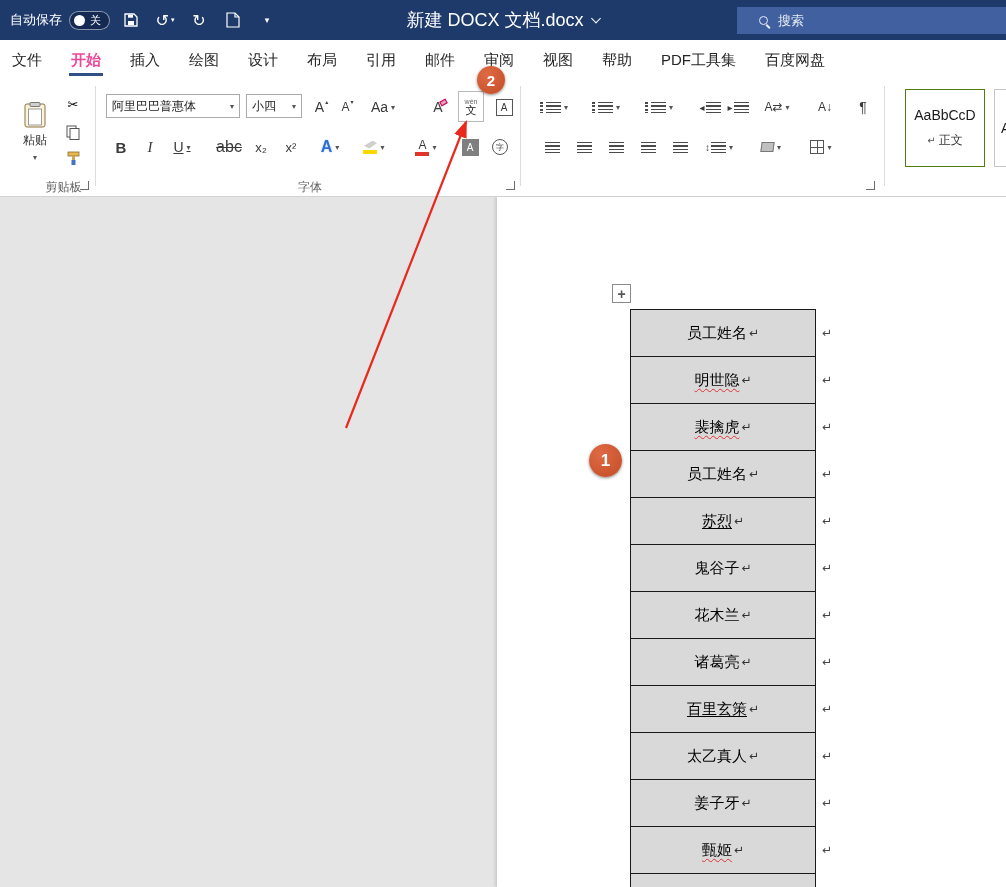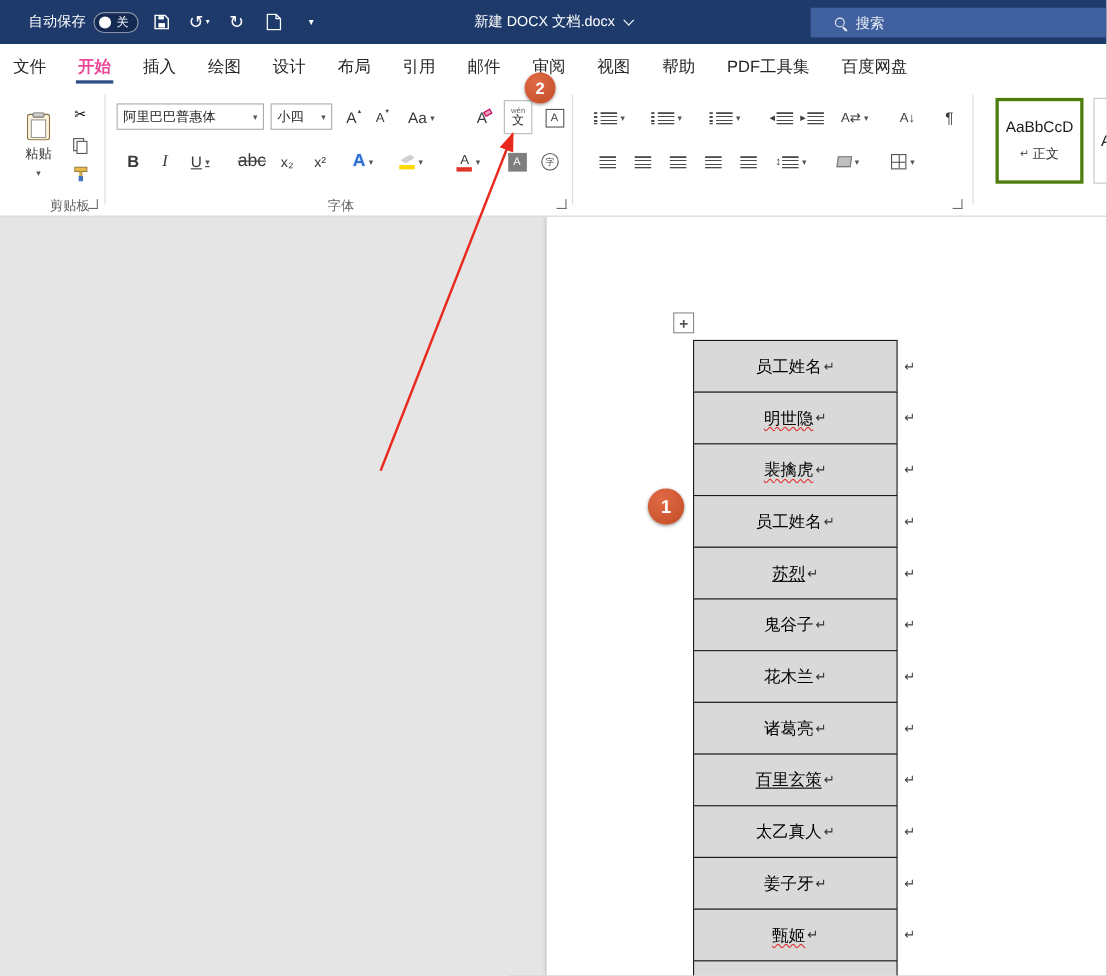--- a/index.html
+++ b/index.html
@@ -1,26 +1,26 @@
 <!DOCTYPE html>
 <html><head>
 <meta charset="utf-8">
 <style>
 *{margin:0;padding:0;box-sizing:border-box}
 body{font-family:"Liberation Sans","DejaVu Sans",sans-serif;background:#888}
 .app{position:relative;width:1006px;height:887px;background:#fff;overflow:hidden}
 
 
 .titlebar{position:absolute;left:0;top:0;width:100%;height:40px;background:#1e3a6b;display:flex;align-items:center;color:#fff;z-index:3}
-.autosave{display:flex;align-items:center;gap:7px;margin-left:26px;font-size:13px;white-space:nowrap}
+.autosave{display:flex;align-items:center;gap:7px;margin-left:10px;font-size:13px;white-space:nowrap}
 .pill{display:flex;align-items:center;gap:5px;background:#142a52;border:1px solid rgba(255,255,255,.5);border-radius:10px;height:19px;padding:0 8px 0 4px;font-size:11px;cursor:pointer}
 .pdot{width:11px;height:11px;border-radius:50%;background:#fff}
 .tb-ic{height:26px;min-width:26px;display:flex;align-items:center;justify-content:center;font-size:16px;color:#fff;margin-left:8px;border-radius:3px;cursor:pointer}
 .dar{font-size:7px;margin-left:2px;color:inherit}
-.tb-title{position:absolute;left:50%;transform:translateX(-50%);top:0;height:40px;display:flex;align-items:center;font-size:13px;gap:9px;white-space:nowrap}
+.tb-title{position:absolute;left:50%;transform:translateX(-50%);top:0;height:40px;display:flex;align-items:center;font-size:18px;gap:9px;white-space:nowrap}
 .chev{width:7px;height:7px;border-right:1.5px solid #fff;border-bottom:1.5px solid #fff;transform:rotate(45deg);margin-top:-4px}
 .searchbox{position:absolute;right:0;top:7px;width:269px;height:27px;background:#40609f;display:flex;align-items:center;font-size:13px;color:#e9eef7;gap:10px;padding-left:22px;cursor:text}
 .mag{position:relative;width:9px;height:9px;border:1.6px solid #e9eef7;border-radius:50%;flex:0 0 auto}
 .mag::after{content:"";position:absolute;left:7px;top:7px;width:5px;height:1.6px;background:#e9eef7;transform:rotate(45deg);transform-origin:0 0}
 
 
 .tabsrow{position:absolute;left:0;top:40px;width:100%;height:40px;background:#fff;display:flex;align-items:center;padding-left:12px;gap:29px;font-size:15px;color:#262626;z-index:2}
 .tab{position:relative;height:40px;display:flex;align-items:center;cursor:pointer;white-space:nowrap}
 .tab.active{font-weight:700;color:#ec4899}
 .tab.active::after{content:"";position:absolute;left:-2px;right:-2px;bottom:4px;height:3px;background:#2f4f87}
@@ -64,21 +64,21 @@
 
 .lines{width:15px;height:11px;background:repeating-linear-gradient(to bottom,#4a4a4a 0 1.2px,transparent 1.2px 3.4px)}
 .dots{width:3px;height:11px;margin-right:3px;background:repeating-linear-gradient(to bottom,#4a4a4a 0 2px,transparent 2px 3.4px)}
 .tinytxt{font-size:10px;color:#3a3a3a;margin-right:1px}
 .gridic{width:14px;height:14px;border:1px solid #555;background:
   linear-gradient(#555,#555) center/100% 1px no-repeat,
   linear-gradient(#555,#555) center/1px 100% no-repeat}
 .bucket{width:13px;height:10px;background:#c0c0c0;border:1px solid #777;transform:skewX(-8deg)}
 
 
-.stylecard{position:absolute;left:905px;top:9px;width:80px;height:78px;border:3px solid #4d7c0f;background:#fff;display:flex;flex-direction:column;align-items:center;justify-content:center;gap:9px;cursor:pointer}
+.stylecard{position:absolute;left:905px;top:9px;width:80px;height:78px;border:1px solid #4d7c0f;background:#fff;display:flex;flex-direction:column;align-items:center;justify-content:center;gap:9px;cursor:pointer}
 .sc-prev{font-size:14px;color:#1a1a1a;white-space:nowrap}
 .sc-name{font-size:12px;color:#333;display:flex;align-items:center;gap:3px}
 .sc-mark{font-size:10px;color:#555}
 .stylecard2{position:absolute;left:994px;top:9px;width:40px;height:78px;border:1px solid #c6c6c6;background:#fff;display:flex;align-items:center;padding-left:6px;font-size:14px;color:#1a1a1a;cursor:pointer}
 
 
 .docarea{position:absolute;left:0;top:197px;width:100%;height:690px;background:#e5e5e5;overflow:hidden;z-index:1}
 .page{position:absolute;left:497px;top:0;width:520px;height:690px;background:#fff;box-shadow:-2px 0 3px rgba(0,0,0,.12)}
 .handle{position:absolute;left:612px;top:87px;width:19px;height:19px;border:1px solid #8a8a8a;background:#fff;display:flex;align-items:center;justify-content:center;font-size:14px;font-weight:700;color:#555;cursor:move}
 .tbl{position:absolute;left:630px;top:108px}

